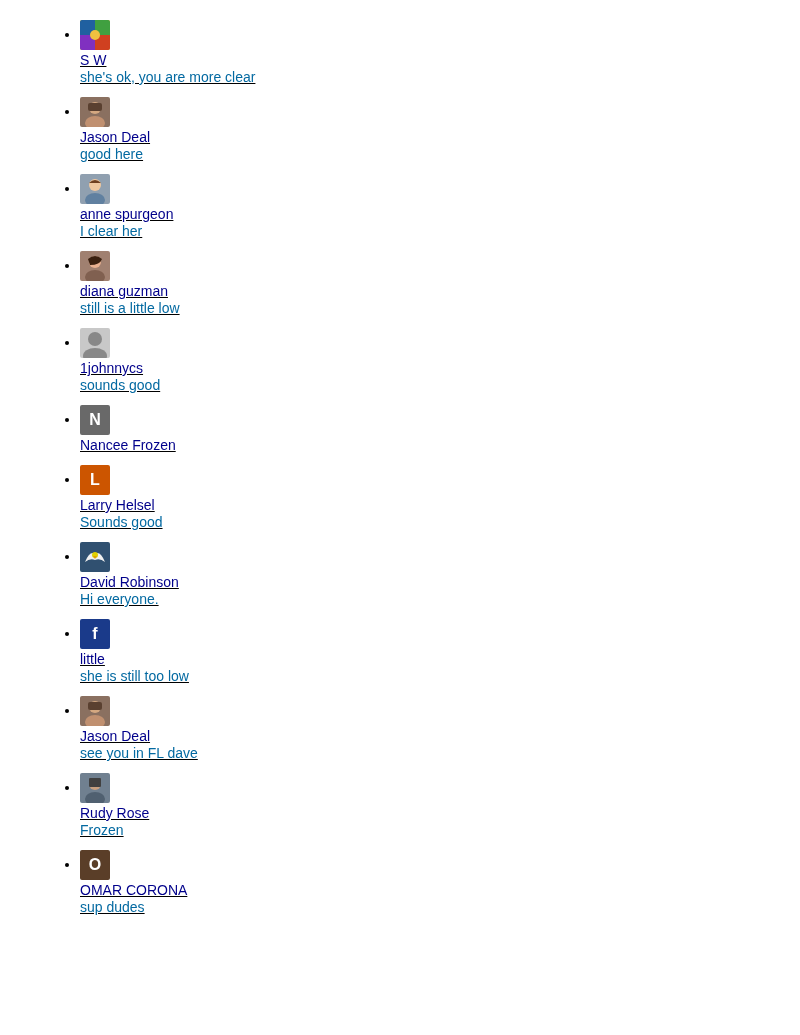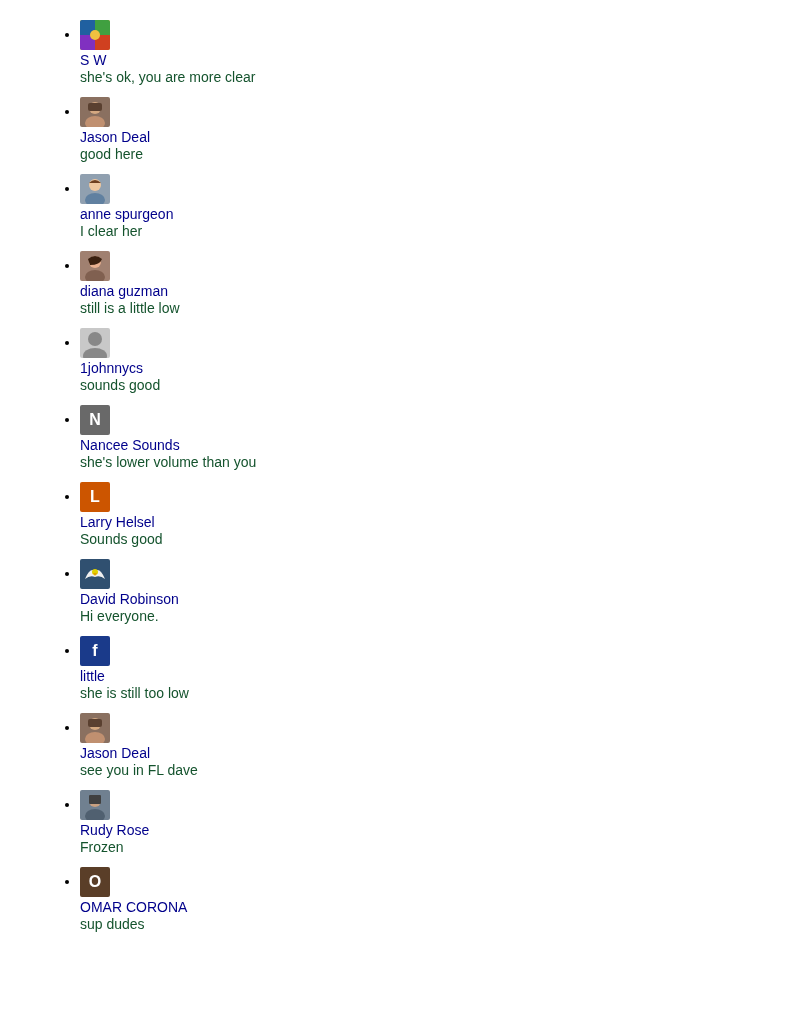--- a/index.html
+++ b/index.html
@@ -9,20 +9,21 @@
       background: #fff;
       color: #000;
       padding: 20px 40px;
     }
     .chat-list {
       list-style: disc;
       padding-left: 40px;
     }
     .chat-entry {
       margin-bottom: 12px;
+      text-decoration: underline;
     }
     .chat-list li {
       margin-bottom: 2px;
     }
     .avatar-container {
       display: inline-block;
       vertical-align: middle;
     }
     .avatar {
       width: 30px;
@@ -38,21 +39,21 @@
       vertical-align: middle;
     }
     .user-link {
       color: #00008B;
       text-decoration: none;
       display: block;
       margin-top: 2px;
       font-size: 14px;
     }
     .message-text {
-      color: #14532d;
+      color: #0369a1;
       font-size: 14px;
       margin-top: 1px;
       margin-bottom: 4px;
     }
 
     
     .avatar-photo {
       width: 30px;
       height: 30px;
       border-radius: 2px;
@@ -104,21 +105,21 @@
   </svg></div></div><a class="user-link" href="#">diana guzman</a><p class="message-text">still is a little low</p></div>
     </li>
     <li>
       <div class="chat-entry"><div class="avatar-container"><div class="avatar-photo"><svg viewBox="0 0 30 30" xmlns="http://www.w3.org/2000/svg">
     <rect width="30" height="30" fill="#c8c8c8"></rect>
     <circle cx="15" cy="11" r="7" fill="#888"></circle>
     <ellipse cx="15" cy="28" rx="12" ry="8" fill="#888"></ellipse>
   </svg></div></div><a class="user-link" href="#">1johnnycs</a><p class="message-text">sounds good</p></div>
     </li>
     <li>
-      <div class="chat-entry"><div class="avatar-container"><div class="avatar" style="background-color: rgb(105, 105, 105);">N</div></div><a class="user-link" href="#">Nancee Sounds</a><p class="message-text">she's lower volume than you</p></div>
+      <div class="chat-entry"><div class="avatar-container"><div class="avatar" style="background-color: rgb(105, 105, 105);">N</div></div><a class="user-link" href="#">Nancee Frozen</a></div>
     </li>
     <li>
       <div class="chat-entry"><div class="avatar-container"><div class="avatar" style="background-color: rgb(204, 85, 0);">L</div></div><a class="user-link" href="#">Larry Helsel</a><p class="message-text">Sounds good</p></div>
     </li>
     <li>
       <div class="chat-entry"><div class="avatar-container"><div class="avatar-photo"><svg viewBox="0 0 30 30" xmlns="http://www.w3.org/2000/svg">
     <rect width="30" height="30" fill="#305070"></rect>
     <path d="M5 20 Q10 8 15 12 Q20 8 25 20 Q20 16 15 18 Q10 16 5 20Z" fill="#f0f0f0"></path>
     <circle cx="15" cy="13" r="3" fill="#e0d000"></circle>
     <path d="M13 14 L17 14 L15 17Z" fill="#e0a000"></path>

